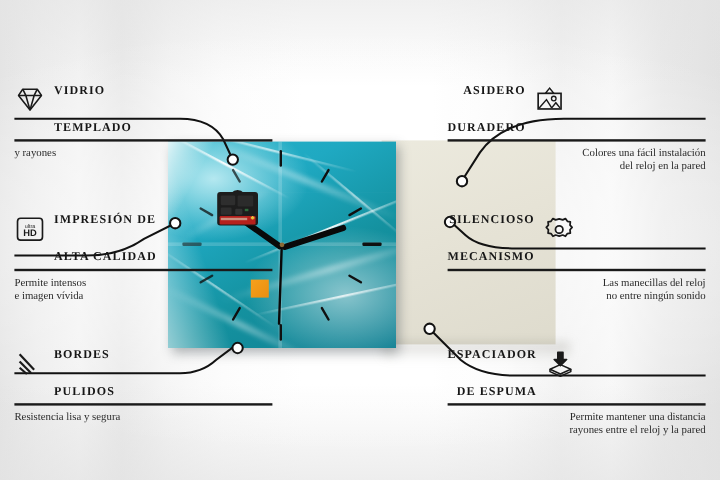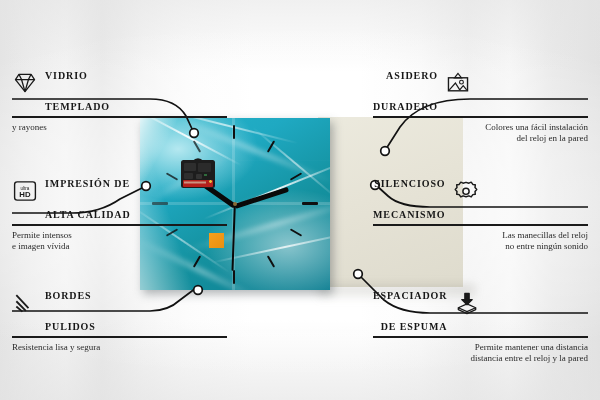--- a/index.html
+++ b/index.html
@@ -263,16 +263,16 @@
           <path d="M5 18.5 v2.2 L15 25.2 L25 20.7 v-2.2"></path>
         </g>
       </svg>
       <div>
         <div class="ttl">ESPACIADOR</div>
         <div class="ttl">DE ESPUMA</div>
       </div>
     </div>
     <div class="rule"></div>
     <div class="desc">Permite mantener una distancia</div>
-    <div class="desc">distancia entre el reloj y la pared</div>
+    <div class="desc">rayones entre el reloj y la pared</div>
   </div>
 
 </div>
 
 </body></html>

